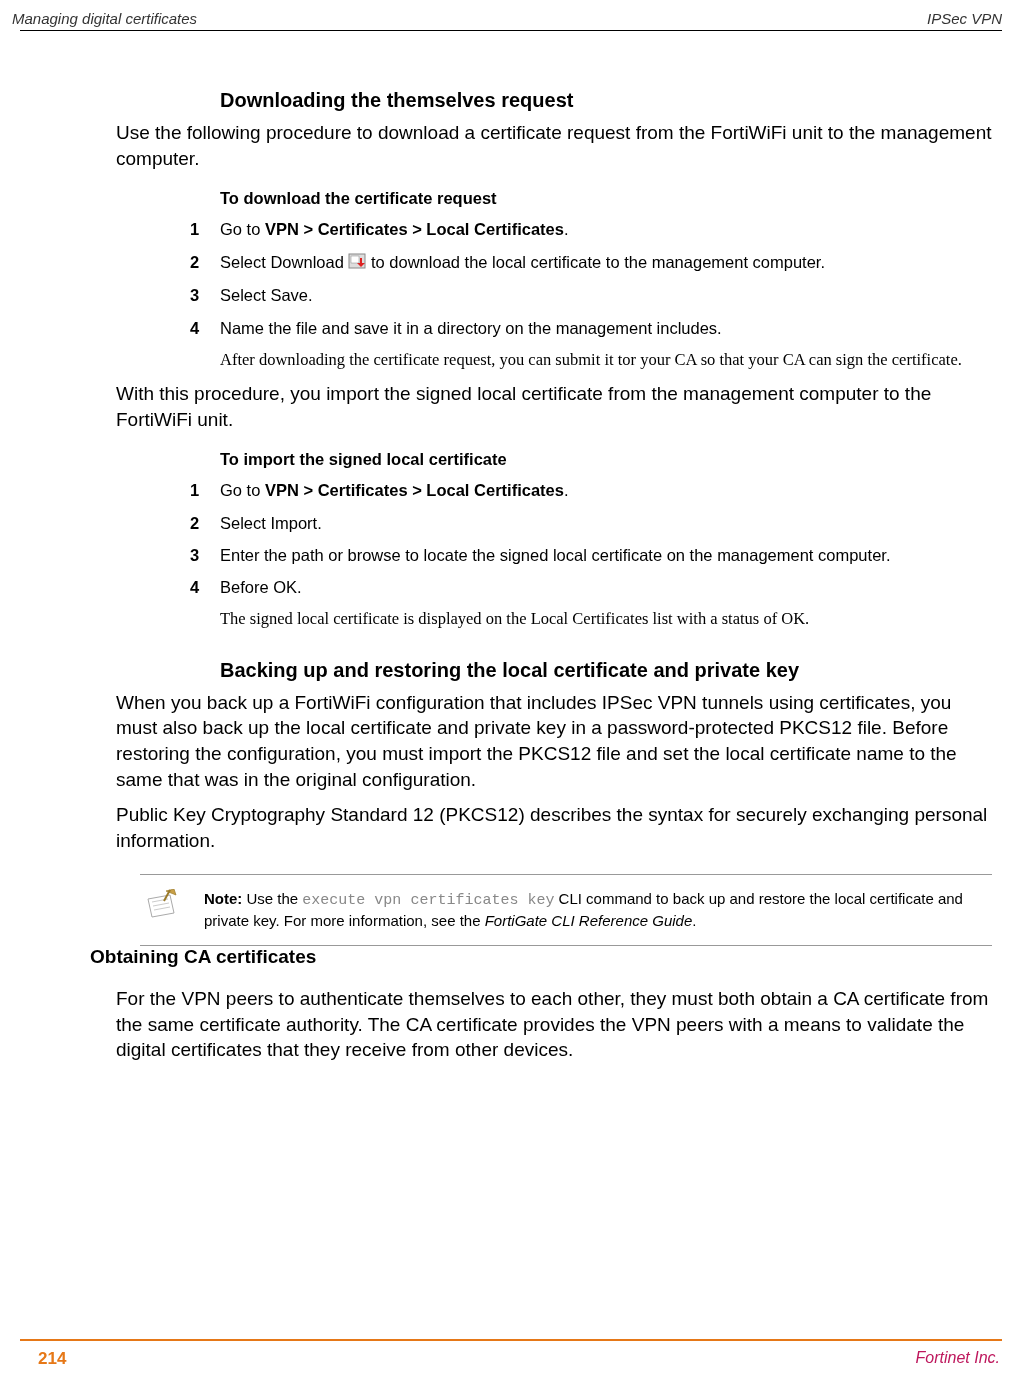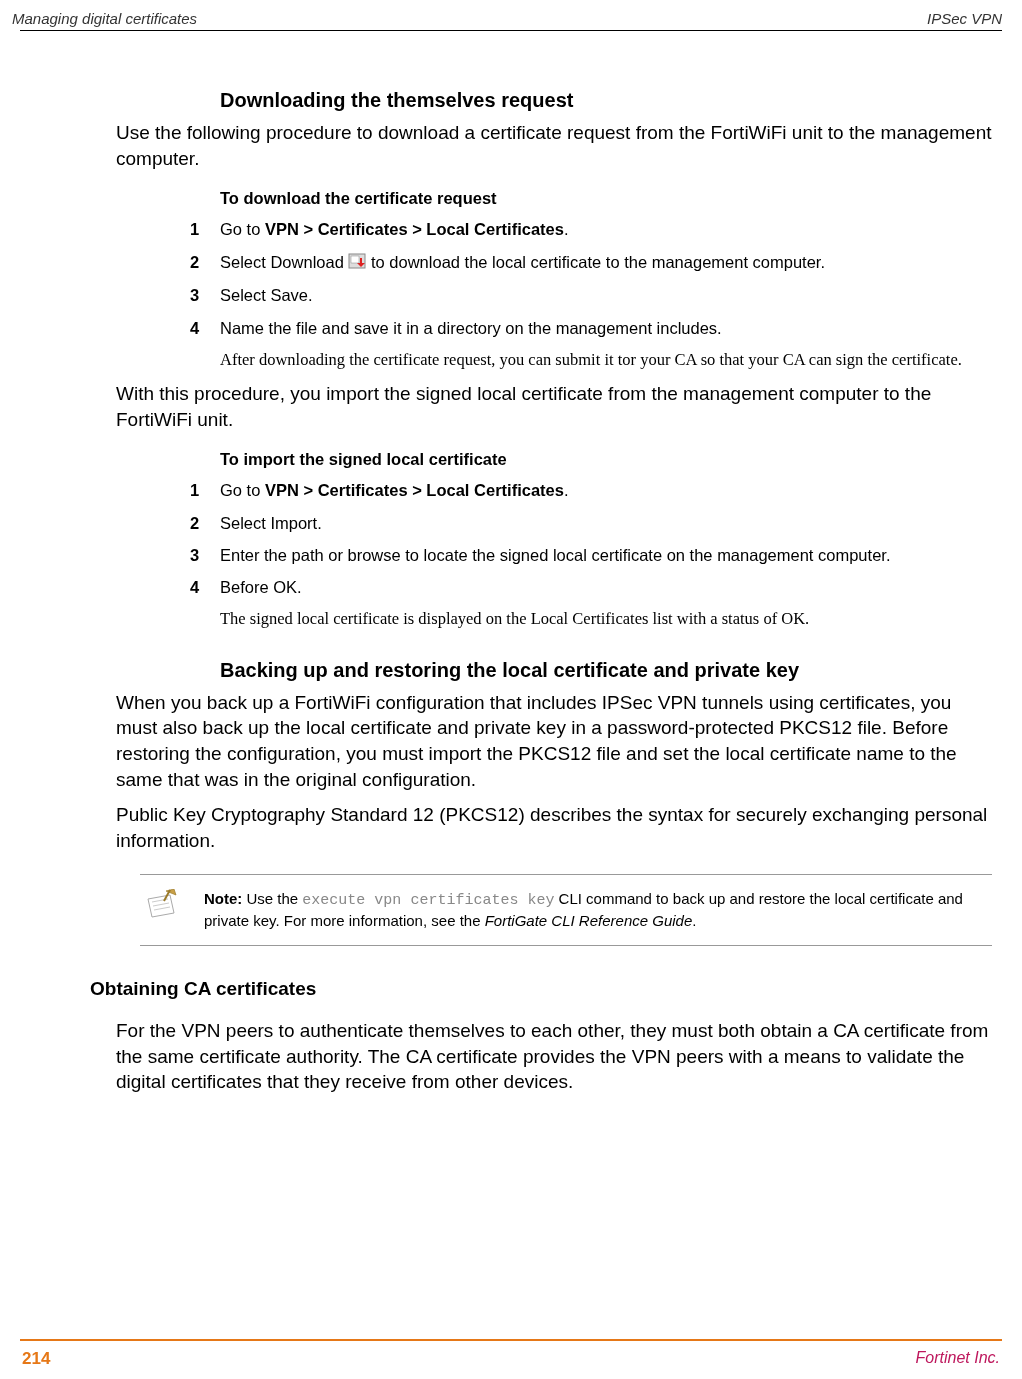--- a/index.html
+++ b/index.html
@@ -103,39 +103,38 @@
       font-family: "Courier New", monospace;
       color: #888;
     }
     .italic {
       font-style: italic;
     }
     .h2 {
       font-weight: bold;
       font-size: 19px;
       margin-left: 60px;
-      margin-top: 32px;
       margin-bottom: 18px;
     }
     .footer-line {
       border-top: 2px solid #e67817;
       margin: 0 20px;
       position: absolute;
       bottom: 38px;
       left: 0;
       right: 0;
     }
     .footer {
       display: flex;
       justify-content: space-between;
       padding: 6px 22px 0 22px;
       font-size: 16px;
       position: absolute;
       bottom: 10px;
-      left: 0;
+      left: 16px;
       right: 0;
     }
     .page-num {
       color: #e67817;
       font-weight: bold;
       font-size: 17px;
     }
     .footer-right {
       font-style: italic;
       color: #be185d;

